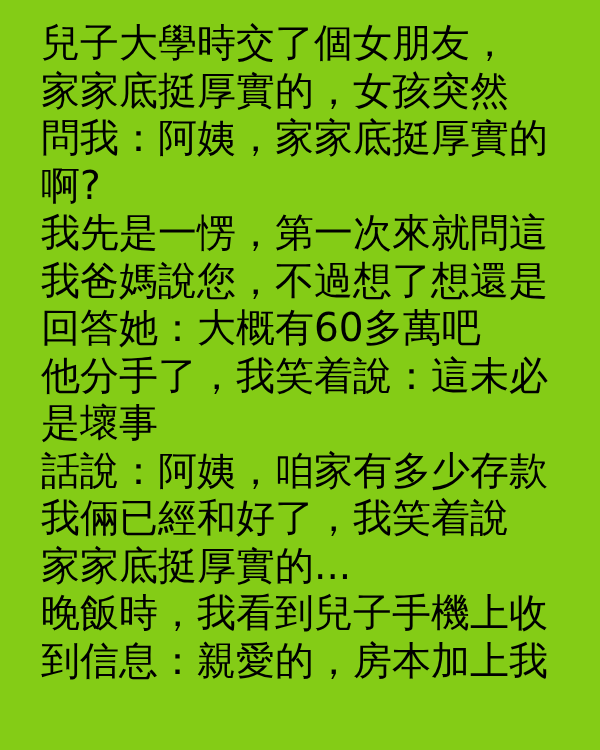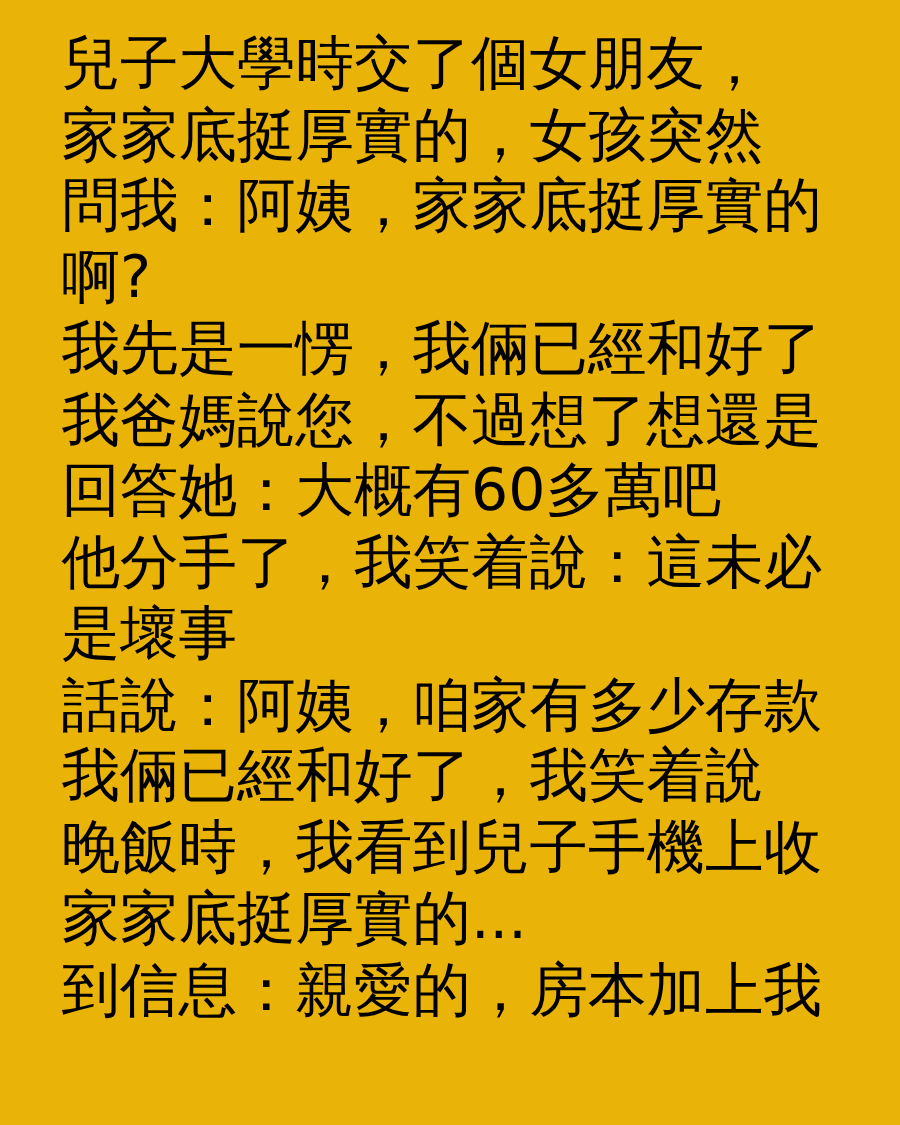--- a/index.html
+++ b/index.html
@@ -9,21 +9,21 @@
   body {
     width: 600px;
     height: 750px;
     overflow: hidden;
     background: #ffffff;
   }
   .page {
     position: relative;
     width: 600px;
     height: 750px;
-    background: #eab308;
+    background: #84cc16;
     overflow: hidden;
   }
   .story {
     padding: 19px 6px 0 41px;
     font-family: "DejaVu Sans", "Liberation Sans", sans-serif;
     font-size: 39px;
     line-height: 47.5px;
     font-weight: 400;
     color: #000000;
     letter-spacing: 0;
@@ -35,24 +35,24 @@
 </style>
 </head>
 <body>
 
 <div class="page">
   <div class="story">
       <div class="story-line">兒子大學時交了個女朋友，</div>
       <div class="story-line">家家底挺厚實的，女孩突然</div>
       <div class="story-line">問我：阿姨，家家底挺厚實的</div>
       <div class="story-line">啊?</div>
-      <div class="story-line">我先是一愣，我倆已經和好了</div>
+      <div class="story-line">我先是一愣，第一次來就問這</div>
       <div class="story-line">我爸媽說您，不過想了想還是</div>
       <div class="story-line">回答她：大概有60多萬吧</div>
       <div class="story-line">他分手了，我笑着說：這未必</div>
       <div class="story-line">是壞事</div>
       <div class="story-line">話說：阿姨，咱家有多少存款</div>
       <div class="story-line">我倆已經和好了，我笑着說</div>
+      <div class="story-line">家家底挺厚實的...</div>
       <div class="story-line">晚飯時，我看到兒子手機上收</div>
-      <div class="story-line">家家底挺厚實的...</div>
       <div class="story-line">到信息：親愛的，房本加上我</div>
     </div>
 </div>
 
 </body></html>

